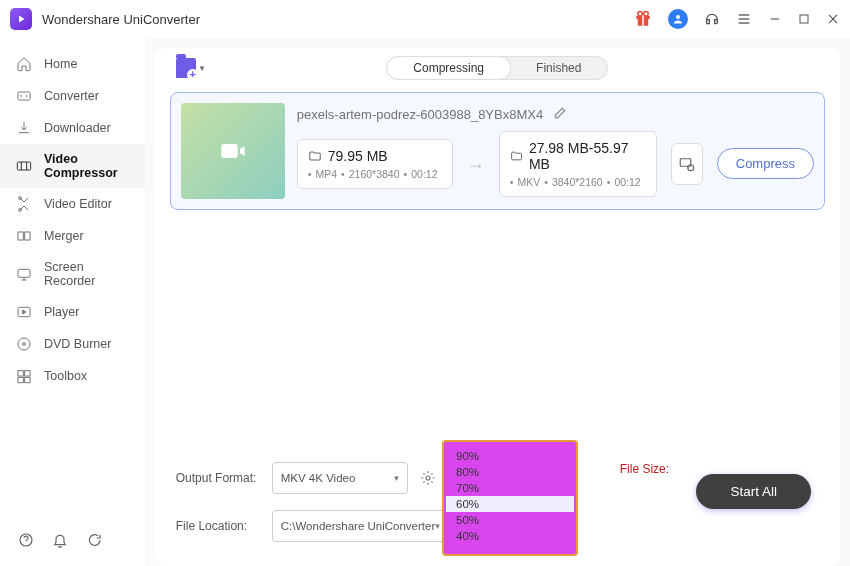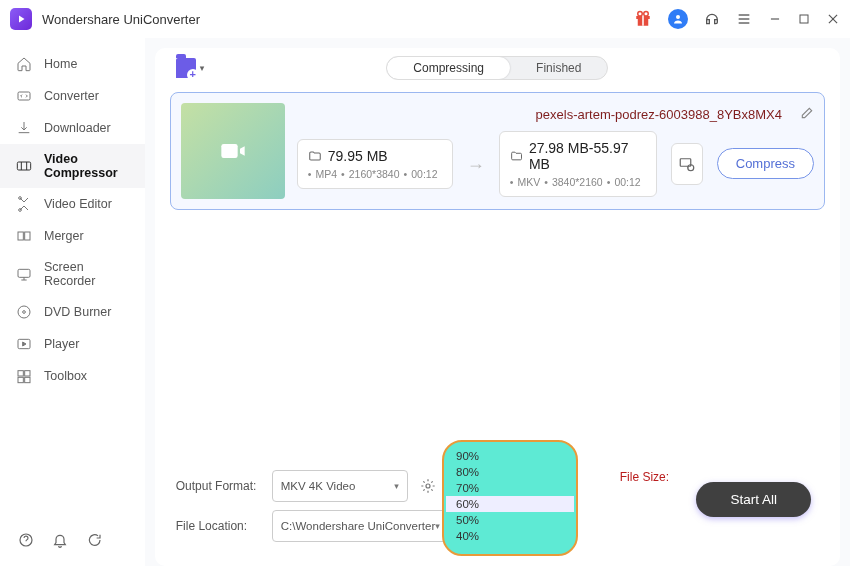--- a/index.html
+++ b/index.html
@@ -34,43 +34,43 @@
 .add-caret { font-size: 9px; color: #666; }
 
 .tabs { position: absolute; left: 50%; transform: translateX(-50%); display: flex; border: 1px solid #ddd; border-radius: 14px; overflow: hidden; background: #f0f1f3; }
 .tab { padding: 4px 26px; font-size: 12px; color: #555; cursor: pointer; }
 .tab.active { background: #fff; color: #333; border-radius: 14px; box-shadow: 0 0 2px rgba(0,0,0,0.2); }
 
 .file-card { border: 1.5px solid #9bb7f0; border-radius: 8px; padding: 10px; display: flex; align-items: center; gap: 12px; background: #f5f8ff; }
 .thumb { width: 104px; height: 96px; background: linear-gradient(135deg, #c4e0a4, #8dcec0); border-radius: 4px; display: flex; align-items: center; justify-content: center; }
 .thumb svg { width: 28px; height: 28px; }
 .file-info { flex: 1; display: flex; flex-direction: column; gap: 8px; }
-.file-name-row { display: flex; align-items: center; gap: 18px; font-size: 13px; color: #7f1d1d; justify-content: flex-end; }
+.file-name-row { display: flex; align-items: center; gap: 10px; font-size: 13px; color: #737373; }
 .edit-ico { color: #888; cursor: pointer; }
 .conv-row { display: flex; align-items: center; gap: 14px; }
 .box { border: 1px solid #ddd; border-radius: 6px; padding: 8px 10px; background: #fff; min-width: 156px; }
 .box-size { display: flex; align-items: center; gap: 6px; font-size: 14px; color: #222; }
 .box-meta { font-size: 10.5px; color: #888; margin-top: 4px; display: flex; gap: 4px; align-items: center; }
 .dot::before { content: "•"; margin-right: 4px; }
 .arrow { color: #bbb; font-size: 18px; }
 .settings-ico { border: 1px solid #ddd; border-radius: 6px; width: 34px; height: 42px; display: flex; align-items: center; justify-content: center; background: #fff; cursor: pointer; }
 .compress-btn { border: 1.5px solid #7795e8; color: #5470d6; background: #fff; border-radius: 18px; padding: 7px 18px; font-size: 13px; cursor: pointer; }
 
-.bottom-bar { padding: 10px 6px 14px 6px; display: flex; flex-direction: column; gap: 8px; position: relative; }
+.bottom-bar { padding: 10px 6px 14px 6px; display: flex; flex-direction: column; gap: 16px; position: relative; }
 .bottom-bar .settings-ico{ border:none; width:20px; height:20px;}
 .brow { display: flex; align-items: center; gap: 10px; font-size: 12px; color: #555; }
 .brow label { min-width: 86px; }
 .select { border: 1px solid #ccc; border-radius: 4px; padding: 9px 8px; font-size: 11.5px; background: #fff; cursor: pointer; min-width: 136px; display: flex; justify-content: space-between; align-items: center; }
 .select .caret { font-size: 9px; color: #777; }
 .folder-ico { color: #777; cursor: pointer; }
 .file-size-label { position: absolute; left: 450px; top: 10px; font-size: 12px; color: #b91c1c; }
 
 .start-btn { position: absolute; right: 14px; top: 22px; background: #404040; color: #fff; border: none; border-radius: 22px; padding: 10px 34px; font-size: 13.5px; cursor: pointer; box-shadow: 0 2px 6px rgba(138,124,240,0.5); }
 
-.dropdown-pop { position: absolute; left: 442px; bottom: 10px; width: 136px; border: 2px solid #e89a3a; border-radius: 20px; background: #5eead4; padding: 6px 2px; z-index: 50; }
+.dropdown-pop { position: absolute; left: 442px; bottom: 10px; width: 136px; border: 2px solid #e89a3a; border-radius: 4px; background: #d946ef; padding: 6px 2px; z-index: 50; }
 .dd-list { max-height: 100px; overflow-y: auto; }
 .dd-item { padding: 2px 10px; font-size: 11.5px; color: #333; cursor: pointer; }
 .dd-item.sel { background: #eef; }
 
 .status-icons { position: absolute; bottom: 14px; left: 18px; display: flex; gap: 18px; color: #666; }
 .status-icons span { cursor: pointer; }
 
 .folder-svg { width: 14px; height: 14px; }
 </style>
 </head>
@@ -190,34 +190,34 @@
           <svg viewBox="0 0 24 24">
             <rect x="3" y="5" width="18" height="12" rx="2"></rect>
             <path d="M8 21h8M12 17v4"></path>
           </svg>
         </span>
       <span>Screen Recorder</span>
     </div>
     <div class="side-item">
       <span class="side-icon">
           <svg viewBox="0 0 24 24">
+            <rect x="3" y="5" width="18" height="14" rx="2"></rect>
+            <path d="M10 9l5 3-5 3z" fill="#777"></path>
+          </svg>
+        </span>
+      <span>Player</span>
+    </div>
+    <div class="side-item">
+      <span class="side-icon">
+          <svg viewBox="0 0 24 24">
             <circle cx="12" cy="12" r="9"></circle>
             <circle cx="12" cy="12" r="2"></circle>
           </svg>
         </span>
       <span>DVD Burner</span>
-    </div>
-    <div class="side-item">
-      <span class="side-icon">
-          <svg viewBox="0 0 24 24">
-            <rect x="3" y="5" width="18" height="14" rx="2"></rect>
-            <path d="M10 9l5 3-5 3z" fill="#777"></path>
-          </svg>
-        </span>
-      <span>Player</span>
     </div>
     <div class="side-item">
       <span class="side-icon">
           <svg viewBox="0 0 24 24">
             <rect x="3" y="4" width="8" height="8"></rect>
             <rect x="13" y="4" width="8" height="8"></rect>
             <rect x="3" y="14" width="8" height="8"></rect>
             <rect x="13" y="14" width="8" height="8"></rect>
           </svg>
         </span>

